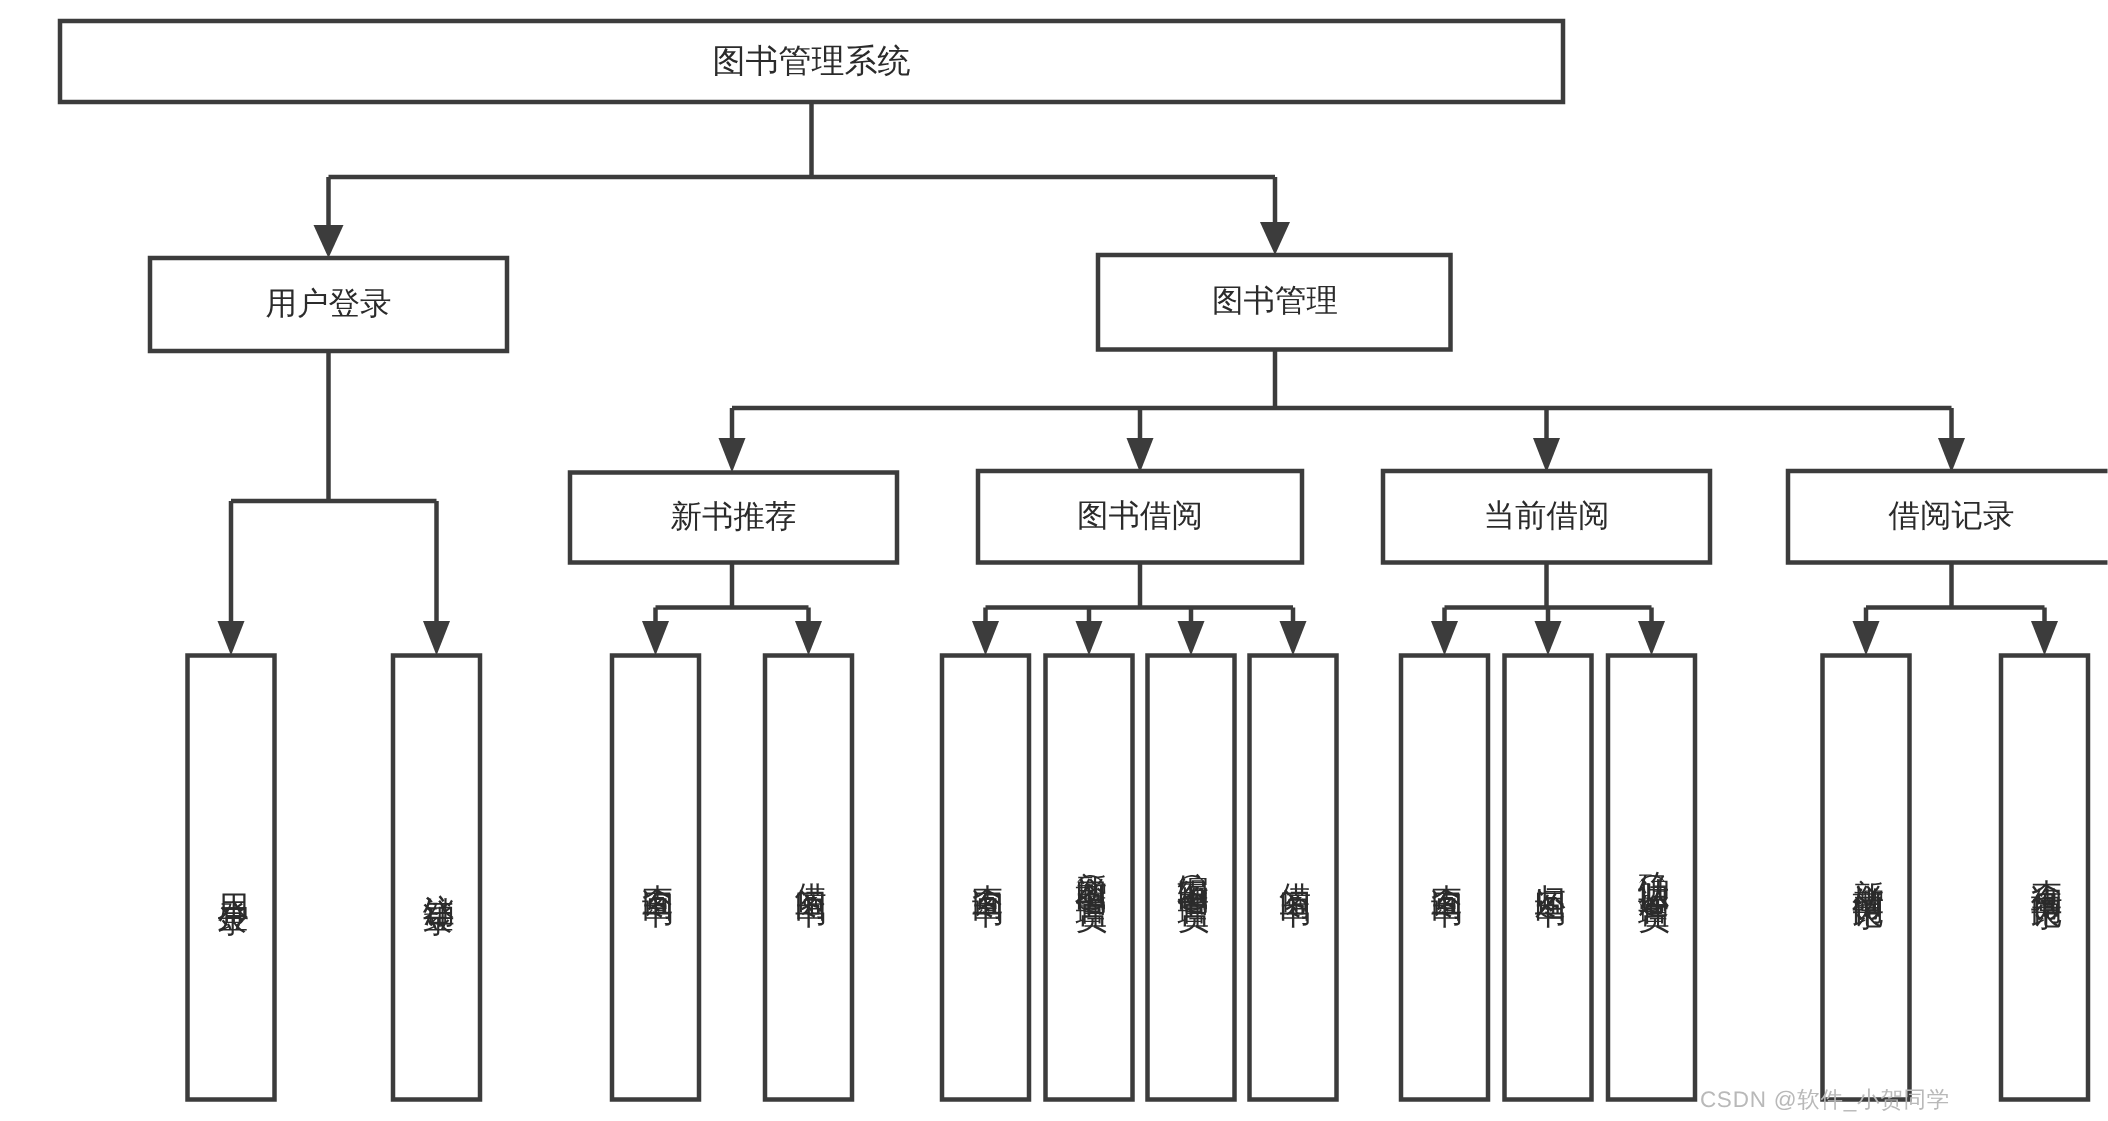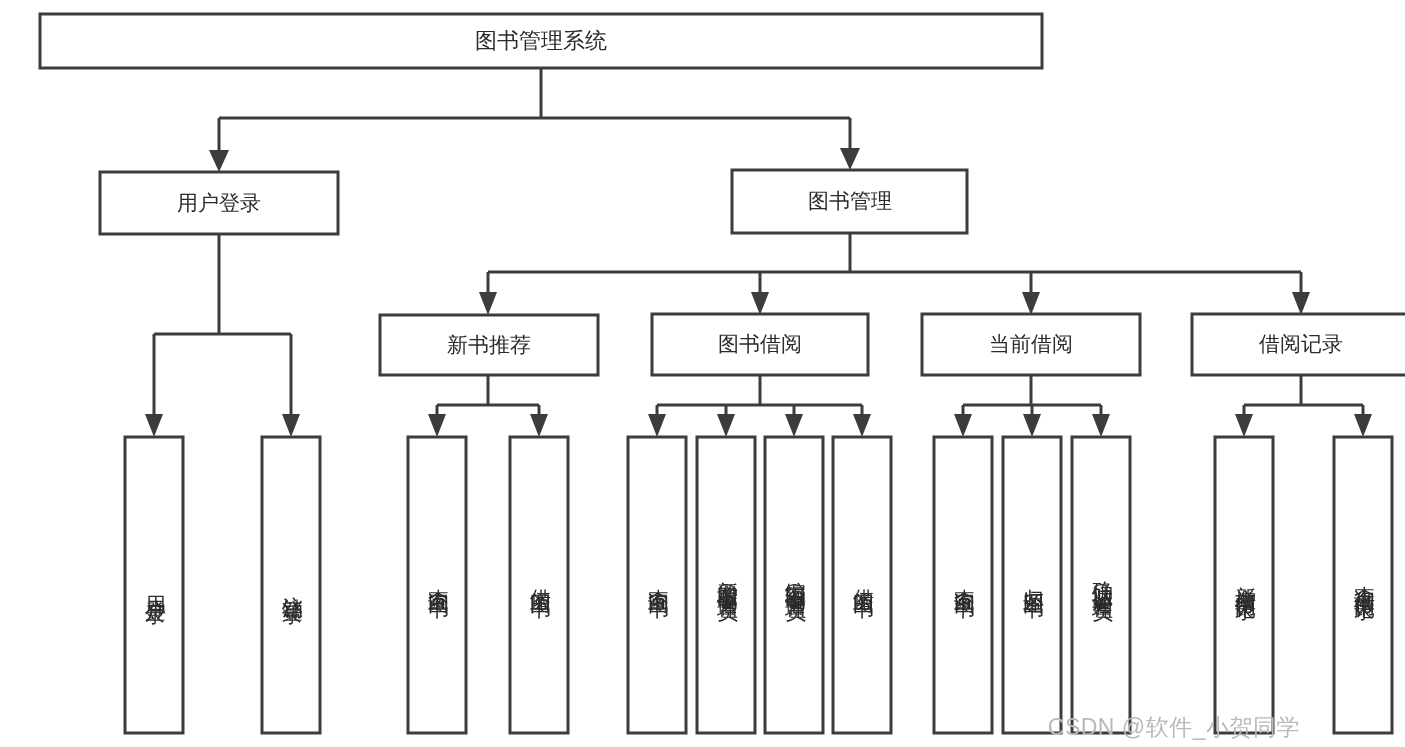--- a/index.html
+++ b/index.html
@@ -59,21 +59,21 @@
     text-anchor: middle;
     dominant-baseline: middle;
     writing-mode: vertical-rl;
     letter-spacing: 3px;
   }
   .watermark {
     position: absolute;
     right: 8px;
     bottom: 4px;
     font-family: "Liberation Sans", "DejaVu Sans", sans-serif;
-    font-size: 23px;
+    font-size: 15px;
     color: #b9b9b9;
     white-space: nowrap;
     letter-spacing: 0.5px;
     text-align: center;
   }
 </style>
 </head>
 <body>
 
 <div id="diagram-root">

